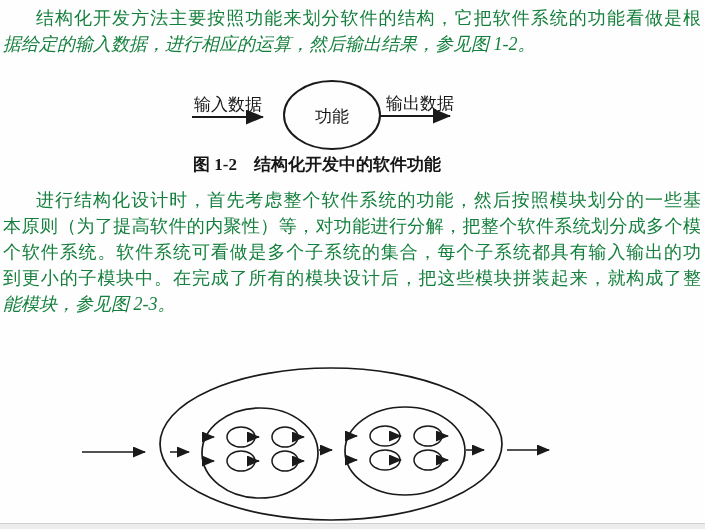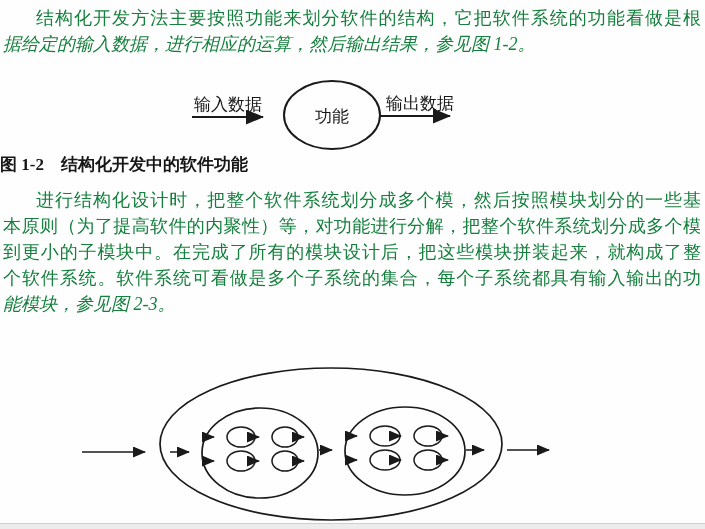--- a/index.html
+++ b/index.html
@@ -31,20 +31,21 @@
   .para .line.indent { text-indent: 33px; }
   .para .line.short { text-align-last: left; font-style: italic; }
   #para1 { top: 5px; }
   #para2 { top: 187px; }
   #figure1 { position: absolute; left: 0; top: 76px; }
   #caption1 {
     position: absolute;
     top: 153px;
     left: 0;
     width: 634px;
+    text-align: center;
     font-size: 17px;
     font-weight: bold;
     color: #161616;
   }
   #figure2 { position: absolute; left: 0; top: 363px; }
   .bottom-strip {
     position: absolute;
     left: 0;
     bottom: 0;
     width: 705px;
@@ -83,24 +84,24 @@
     <ellipse cx="332" cy="39" rx="48" ry="34" fill="#fefefe" stroke="#1a1a1a" stroke-width="2"></ellipse>
     <text x="332" y="40" text-anchor="middle" dominant-baseline="central" font-size="17">功能</text>
 
     <text x="420" y="27" text-anchor="middle" dominant-baseline="central" font-size="17">输出数据</text>
     <line x1="380" y1="40" x2="450" y2="40" stroke="#1a1a1a" stroke-width="1.8" marker-end="url(#arrowBig)"></line>
   </svg>
 
   <div id="caption1">图 1-2　结构化开发中的软件功能</div>
 
   <div class="para" id="para2">
-    <div class="line indent">进行结构化设计时，把整个软件系统划分成多个模，然后按照模块划分的一些基</div>
+    <div class="line indent">进行结构化设计时，首先考虑整个软件系统的功能，然后按照模块划分的一些基</div>
     <div class="line">本原则（为了提高软件的内聚性）等，对功能进行分解，把整个软件系统划分成多个模</div>
+    <div class="line">个软件系统。软件系统可看做是多个子系统的集合，每个子系统都具有输入输出的功</div>
     <div class="line">到更小的子模块中。在完成了所有的模块设计后，把这些模块拼装起来，就构成了整</div>
-    <div class="line">个软件系统。软件系统可看做是多个子系统的集合，每个子系统都具有输入输出的功</div>
     <div class="line short">能模块，参见图 2-3。</div>
   </div>
 
   <svg id="figure2" width="705" height="166" viewBox="0 0 705 166">
 
     <ellipse cx="331" cy="81" rx="171" ry="76" fill="none" stroke="#1a1a1a" stroke-width="1.7"></ellipse>
 
     <line x1="82" y1="89" x2="145" y2="89" stroke="#1a1a1a" stroke-width="1.5" marker-end="url(#arrowSmall)"></line>
     <line x1="170" y1="89" x2="189" y2="89" stroke="#1a1a1a" stroke-width="1.5" marker-end="url(#arrowSmall)"></line>
     <line x1="319" y1="87" x2="332" y2="87" stroke="#1a1a1a" stroke-width="1.5" marker-end="url(#arrowSmall)"></line>

